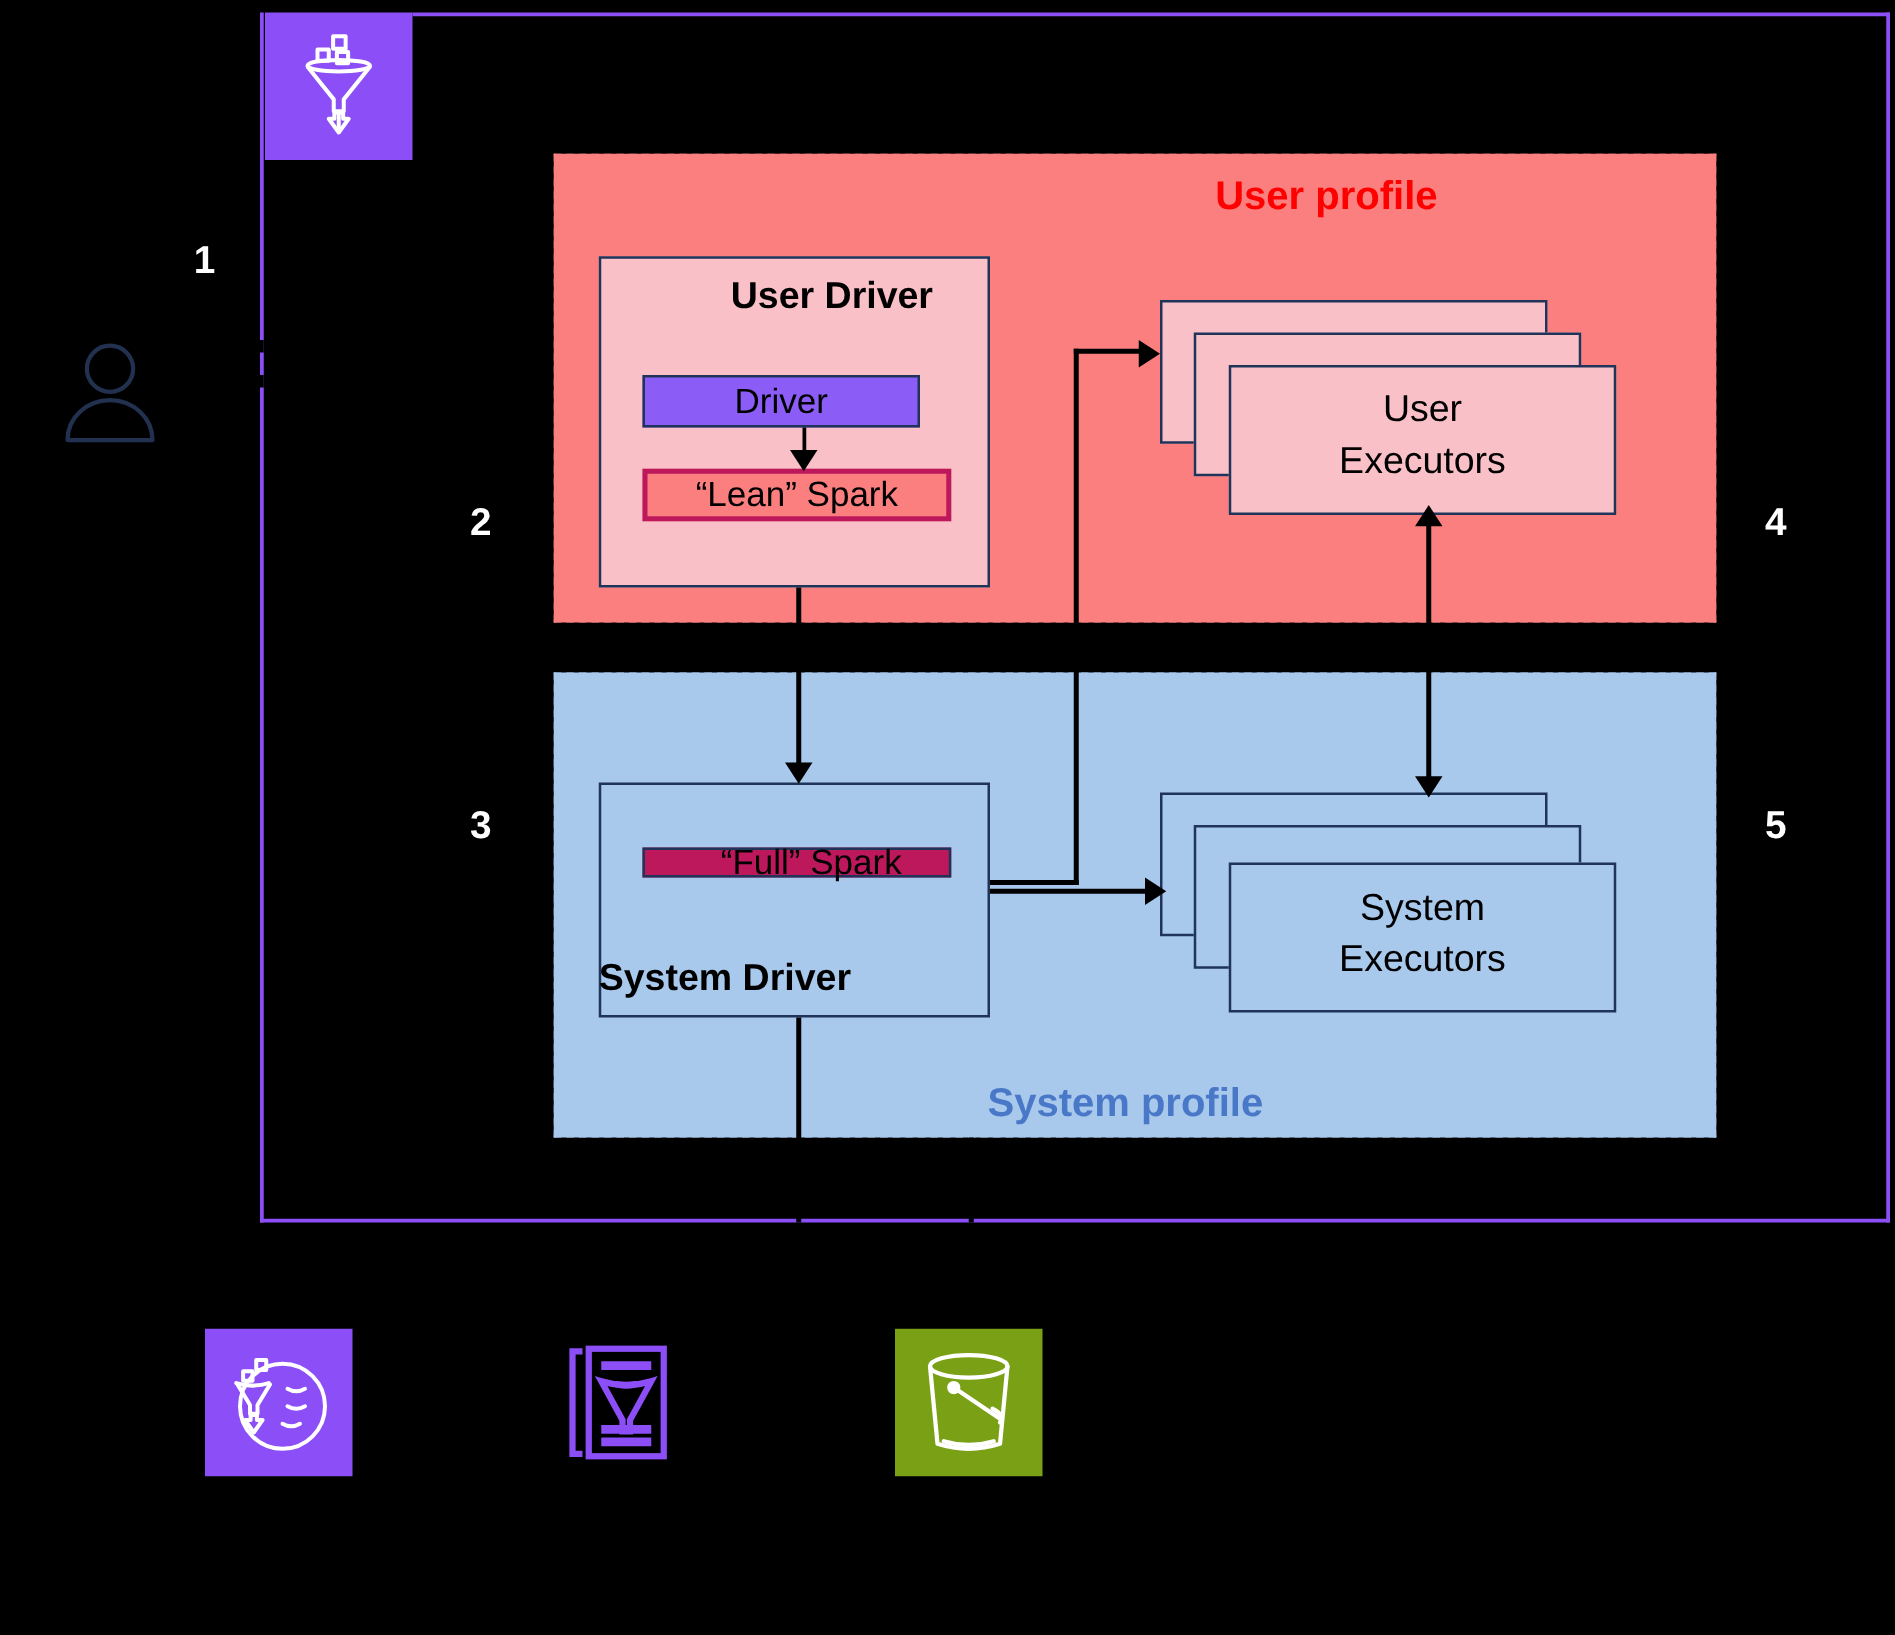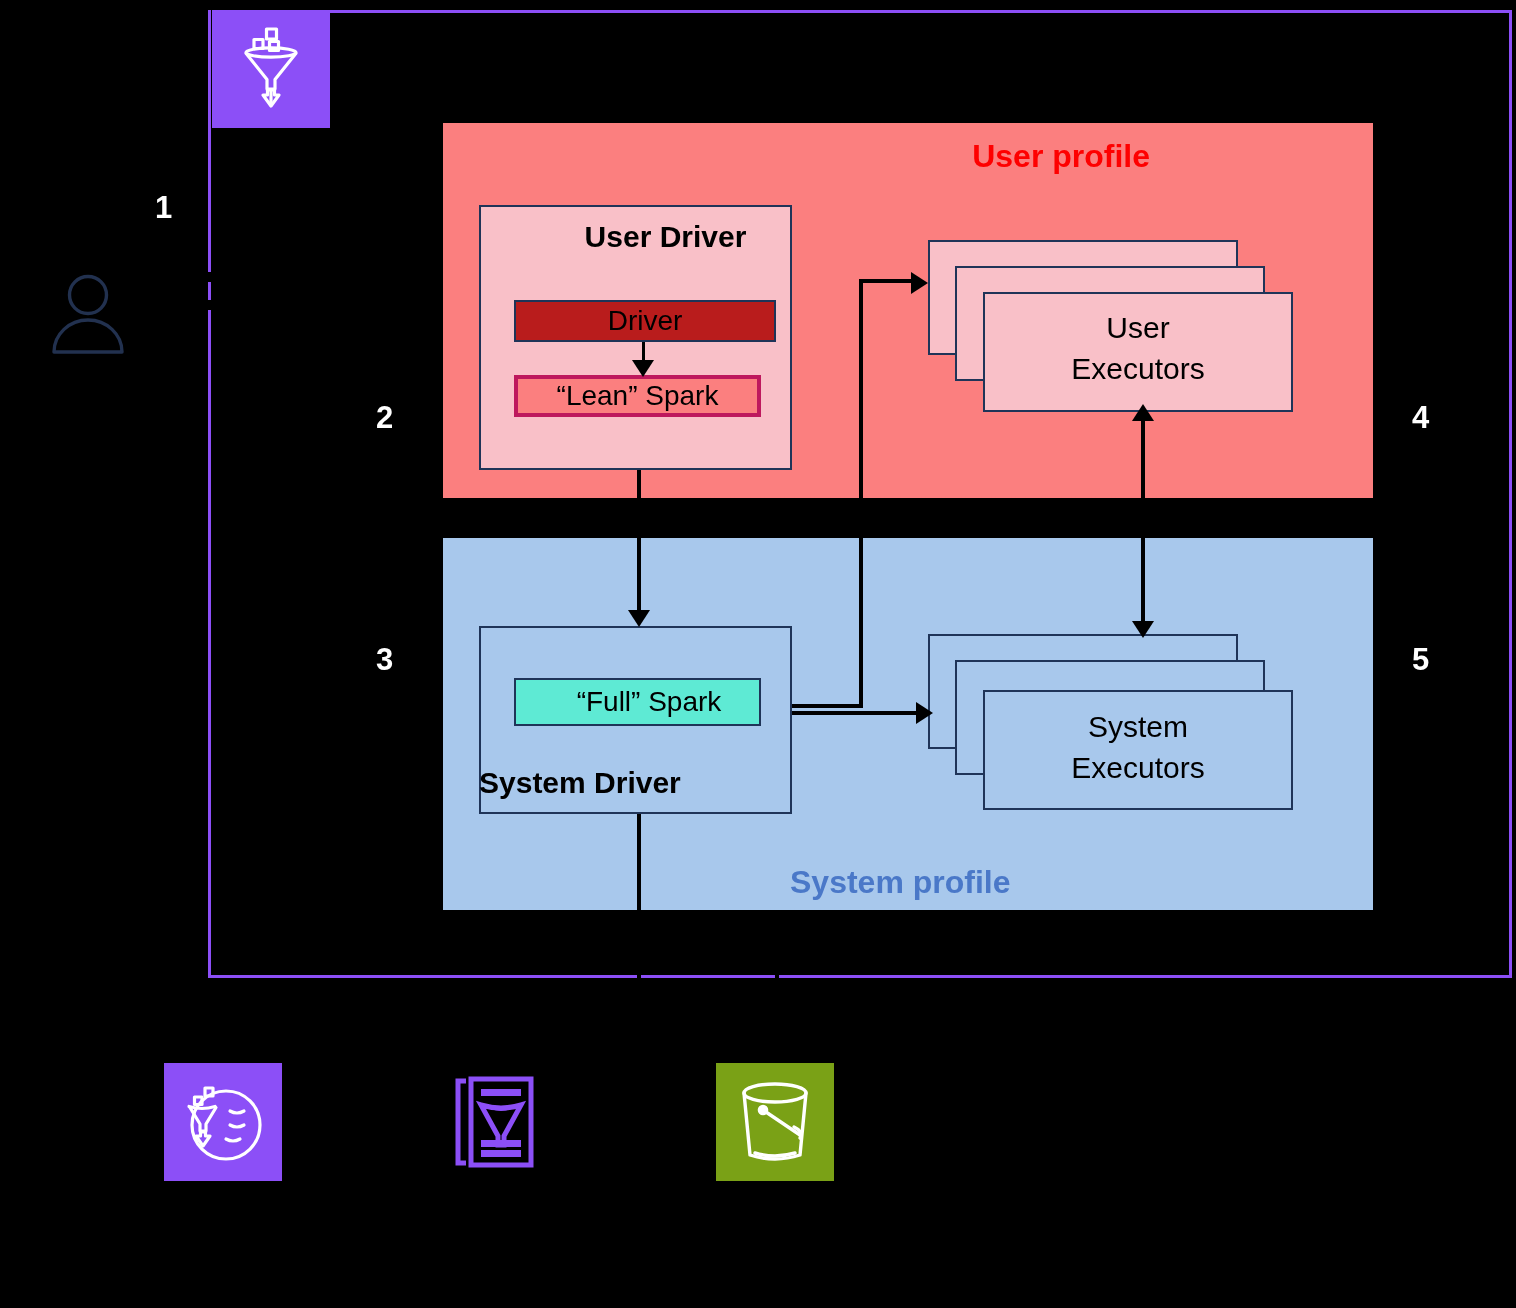--- a/index.html
+++ b/index.html
@@ -132,23 +132,23 @@
     width: 373px;
     text-align: center;
     font-weight: bold;
     font-size: 30px;
     color: #000;
   }
   #driver-chip {
     position: absolute;
     left: 514px;
     top: 300px;
-    width: 262px;
+    width: 222px;
     height: 42px;
-    background: #b91c1c;
+    background: #8b5cf6;
     border: 2px solid #1f3458;
     box-sizing: border-box;
     display: flex;
     align-items: center;
     justify-content: center;
     font-size: 28px;
     color: #000;
   }
   #lean-spark-chip {
     position: absolute;
@@ -175,22 +175,22 @@
     height: 188px;
     background: #a8c8ec;
     border: 2px solid #1f3458;
     box-sizing: border-box;
   }
   #full-spark-chip {
     position: absolute;
     left: 514px;
     top: 678px;
     width: 247px;
-    height: 48px;
-    background: #5eead4;
+    height: 24px;
+    background: #be185d;
     border: 2px solid #1f3458;
     box-sizing: border-box;
     display: flex;
     align-items: center;
     justify-content: center;
     font-size: 28px;
     color: #000;
     padding-left: 23px;
   }
   #system-driver-title {

